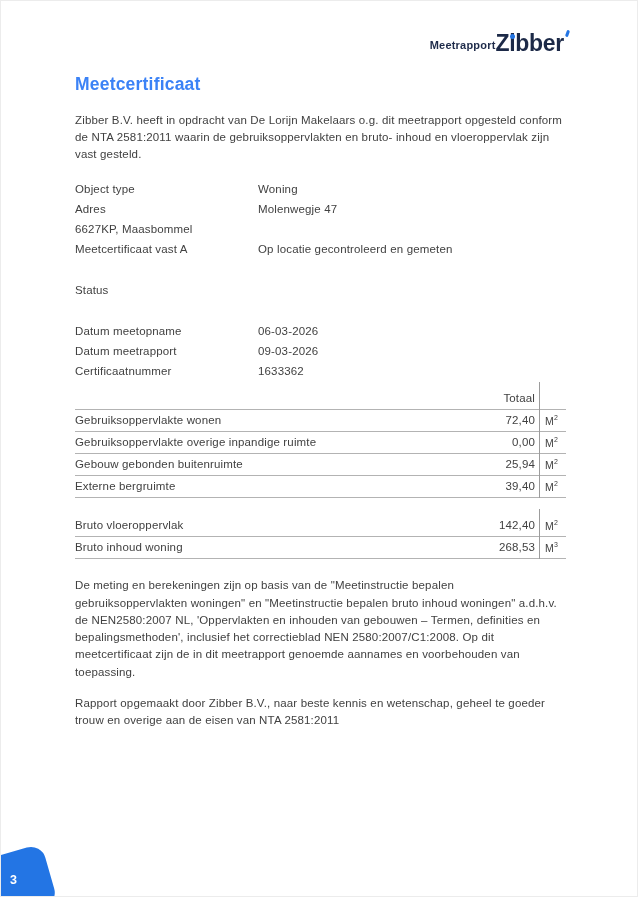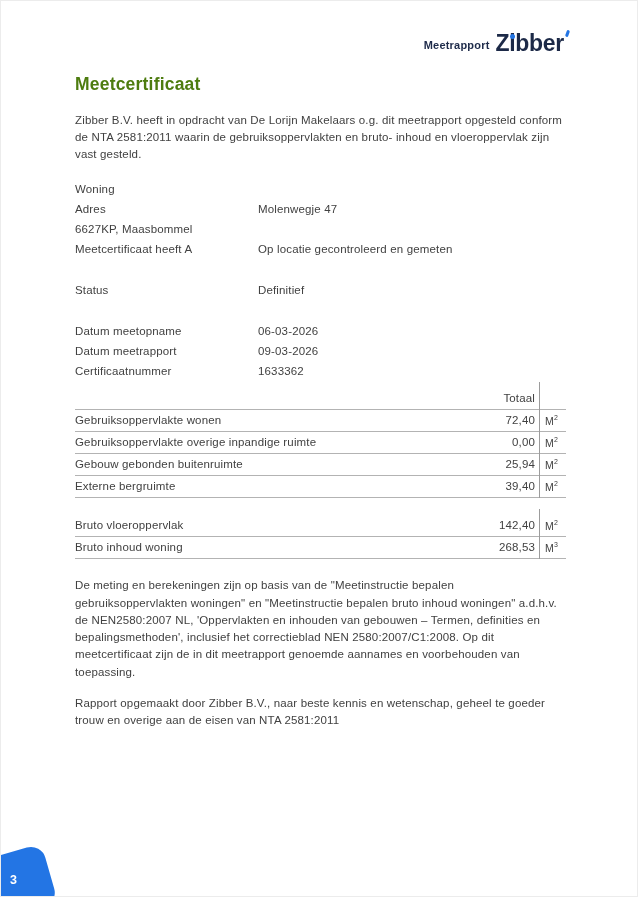--- a/index.html
+++ b/index.html
@@ -6,26 +6,26 @@
   .page {
     width:638px; height:897px; position:relative; overflow:hidden;
     background:#ffffff; border:1px solid #ececec; box-sizing:border-box;
     font-family:"Liberation Sans", sans-serif; font-size:11.5px; line-height:1.5;
     color:#414141; letter-spacing:0.15px;
   }
   .content { padding:30px 73px 0 74px; }
 
   .header { display:flex; justify-content:flex-end; align-items:flex-start; }
   .doc-label { font-size:11px; font-weight:600; color:#1e2b4a; letter-spacing:0.2px; margin-top:6px; }
-  .logo { position:relative; line-height:1.1;margin-left:6px; }
+  .logo { position:relative; line-height:1.1; }
   .logo-text { font-size:23px; font-weight:700; color:#1c2947; letter-spacing:-0.3px; position:relative; display:inline-block; }
   .logo-i-dot { position:absolute; left:14.8px; top:2.8px; width:5px; height:5px; border-radius:50%; background:#2375e4; }
   .logo-tick { position:absolute; right:-5px; top:-1px; width:3px; height:7px; border-radius:2px; background:#2375e4; transform:rotate(20deg); }
 
-  .title { margin:15px 0 0 0; font-size:17.5px; font-weight:700; color:#4d7c0f; letter-spacing:0.2px; }
+  .title { margin:15px 0 0 0; font-size:17.5px; font-weight:700; color:#3b82f6; letter-spacing:0.2px; }
 
   .intro { margin:14px 0 0 0; width:494px; }
 
   .details { margin-top:16px; }
   .drow { display:flex; height:20px; align-items:center; }
   .dlabel { width:183px; flex:none; }
   .dvalue { flex:1; }
   .dgroup { margin-top:0; }
   .dgroup + .dgroup { margin-top:21px; }
 
@@ -60,39 +60,39 @@
       </div>
     </div>
 
     <h1 class="title">Meetcertificaat</h1>
 
     <p class="intro">Zibber B.V. heeft in opdracht van De Lorijn Makelaars o.g. dit meetrapport opgesteld conform de NTA 2581:2011 waarin de gebruiksoppervlakten en bruto- inhoud en vloeroppervlak zijn vast gesteld.</p>
 
     <div class="details">
       <div class="dgroup">
         <div class="drow">
+          <div class="dlabel">Object type</div>
           <div class="dvalue">Woning</div>
         </div>
         <div class="drow">
           <div class="dlabel">Adres</div>
           <div class="dvalue">Molenwegje 47</div>
         </div>
         <div class="drow">
           <div class="dvalue">6627KP, Maasbommel</div>
         </div>
         <div class="drow">
-          <div class="dlabel">Meetcertificaat heeft A</div>
+          <div class="dlabel">Meetcertificaat vast A</div>
           <div class="dvalue">Op locatie gecontroleerd en gemeten</div>
         </div>
       </div>
 
       <div class="dgroup">
         <div class="drow">
           <div class="dlabel">Status</div>
-          <div class="dvalue">Definitief</div>
         </div>
       </div>
 
       <div class="dgroup">
         <div class="drow">
           <div class="dlabel">Datum meetopname</div>
           <div class="dvalue">06-03-2026</div>
         </div>
         <div class="drow">
           <div class="dlabel">Datum meetrapport</div>

